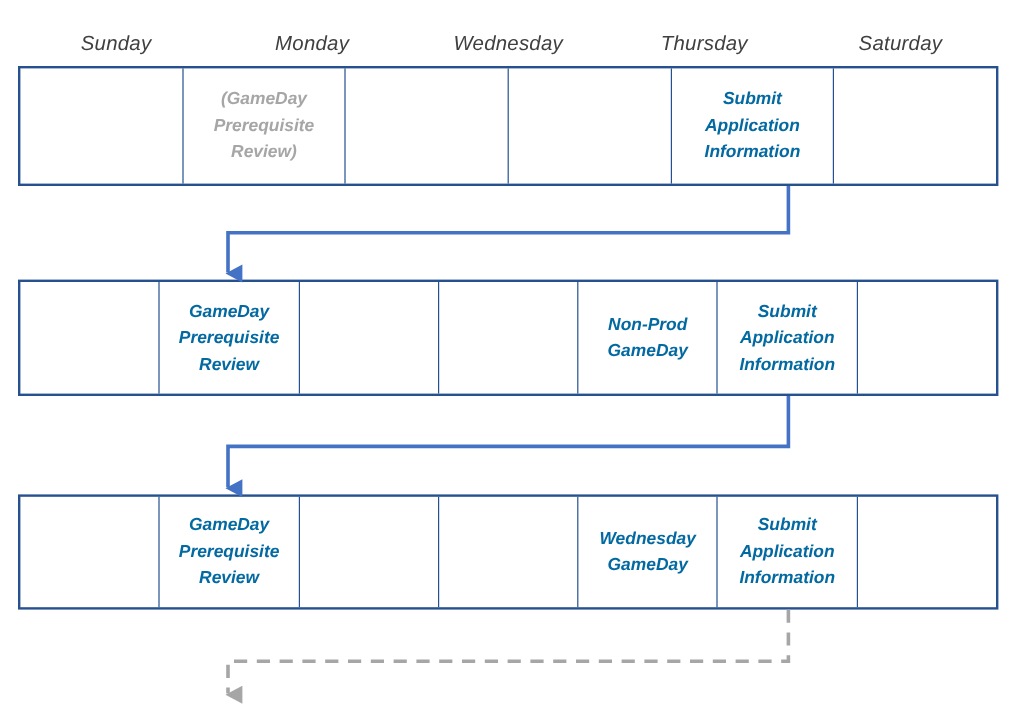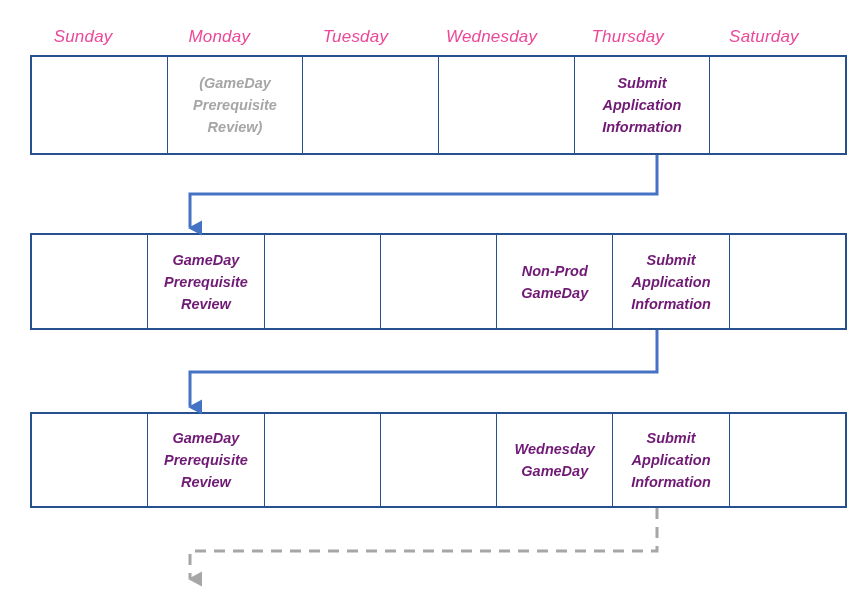--- a/index.html
+++ b/index.html
@@ -30,29 +30,29 @@
     top: 26px;
     width: 817px;
     height: 28px;
     display: flex;
   }
   .weekday-cell {
     flex: 1 1 0;
     text-align: center;
     font-size: 17px;
     font-style: italic;
-    color: #ec4899;
+    color: #404040;
     line-height: 22px;
     letter-spacing: 0.2px;
   }
 
   
   .week-grid {
     position: absolute;
-    left: 30px;
+    left: 15px;
     width: 817px;
     display: flex;
     box-sizing: border-box;
     border: 2px solid #27508f;
     background: #ffffff;
   }
   .week-row-1 { top: 55px;  height: 100px; }
   .week-row-2 { top: 233px; height: 97px;  }
   .week-row-3 { top: 412px; height: 96px;  }
 
@@ -68,42 +68,41 @@
   }
   .day-cell:last-child { border-right: none; }
 
   .cell-text {
     font-size: 14.5px;
     font-weight: bold;
     font-style: italic;
     line-height: 22px;
     white-space: pre-line;
   }
-  .cell-text.active    { color: #701a75; }
+  .cell-text.active    { color: #0369a1; }
   .cell-text.muted     { color: #a6a6a6; }
 
   
   #connector-layer {
     position: absolute;
     left: 0;
     top: 0;
     width: 847px;
     height: 607px;
     pointer-events: none;
   }
 </style>
 </head>
 <body>
 
 <div id="diagram-canvas">
 
   <div class="weekday-header">
     <div class="weekday-cell">Sunday</div>
     <div class="weekday-cell">Monday</div>
-    <div class="weekday-cell">Tuesday</div>
     <div class="weekday-cell">Wednesday</div>
     <div class="weekday-cell">Thursday</div>
     <div class="weekday-cell">Saturday</div>
   </div>
 
   <div class="week-grid week-row-1">
     <div class="day-cell"></div>
     <div class="day-cell">
         <span class="cell-text muted">(GameDay
 Prerequisite

